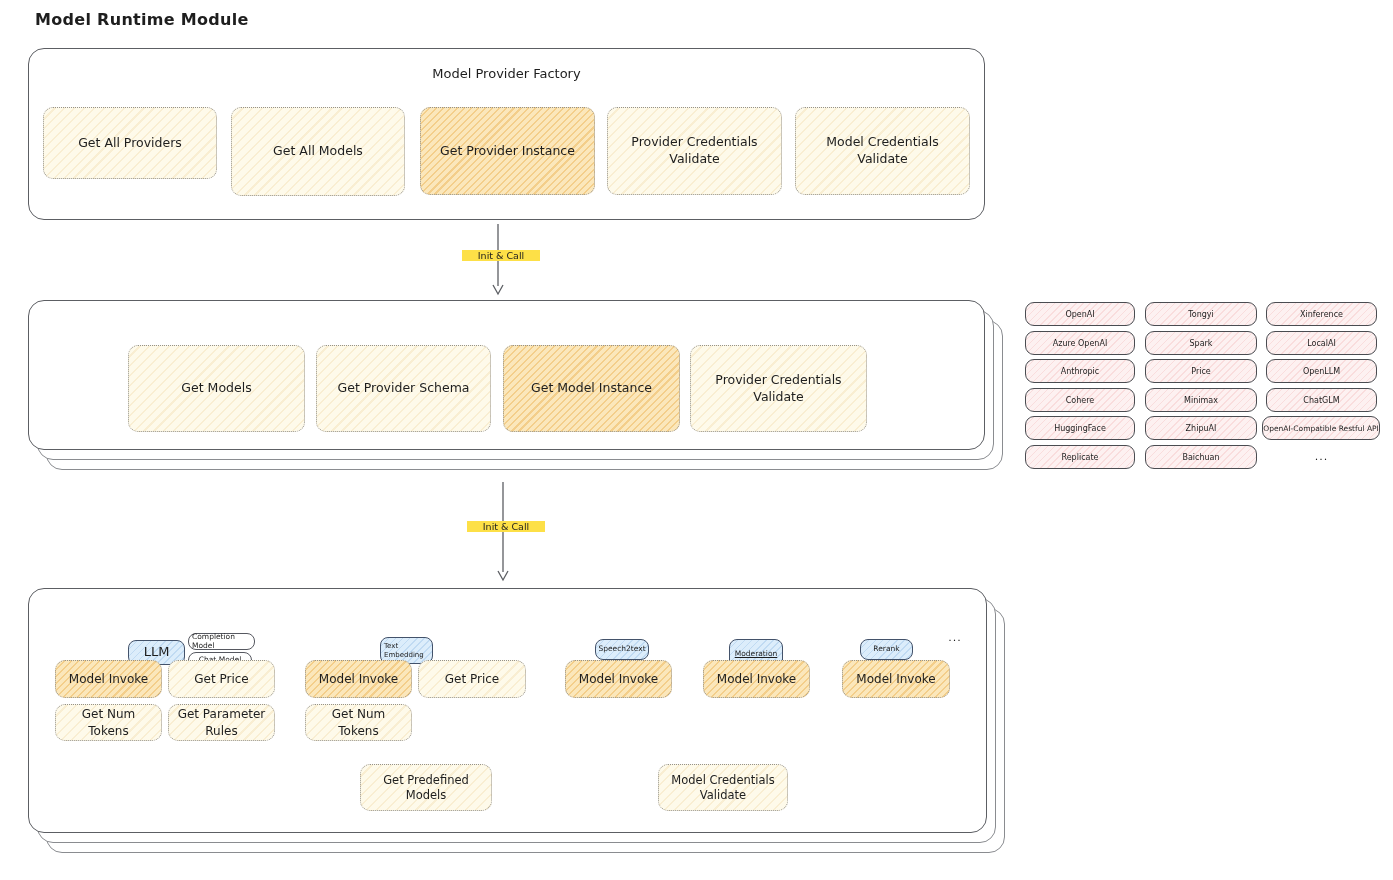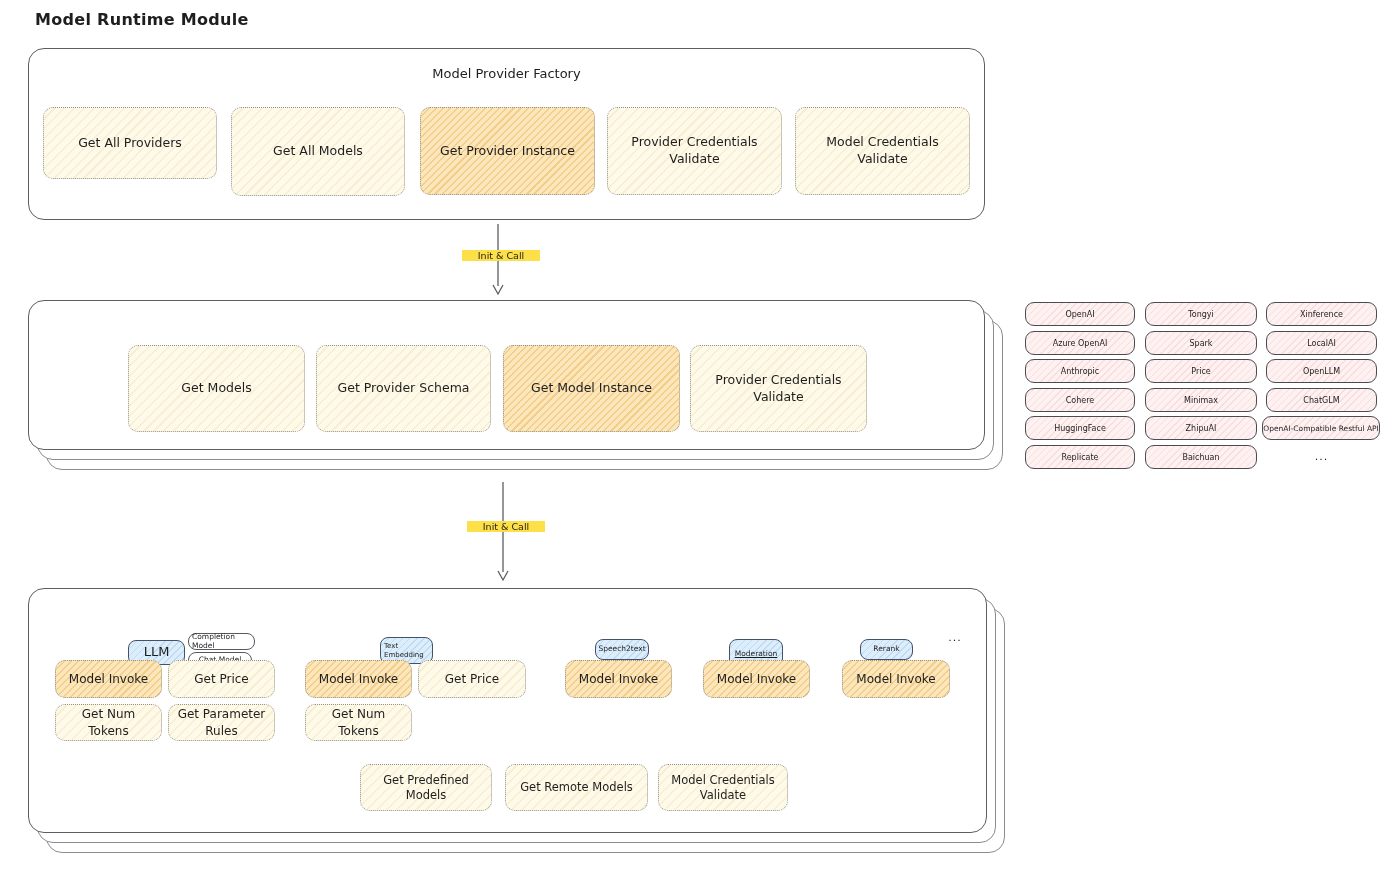--- a/index.html
+++ b/index.html
@@ -145,16 +145,15 @@
   <div class="btn sm" style="left:418px; top:660px; width:108px; height:38px;">Get Price</div>
   <div class="btn hl sm" style="left:565px; top:660px; width:107px; height:38px;">Model Invoke</div>
   <div class="btn hl sm" style="left:703px; top:660px; width:107px; height:38px;">Model Invoke</div>
   <div class="btn hl sm" style="left:842px; top:660px; width:108px; height:38px;">Model Invoke</div>
 
   <div class="btn sm" style="left:55px;  top:704px; width:107px; height:37px;">Get Num Tokens</div>
   <div class="btn sm" style="left:168px; top:704px; width:107px; height:37px;">Get Parameter Rules</div>
   <div class="btn sm" style="left:305px; top:704px; width:107px; height:37px;">Get Num Tokens</div>
 
   <div class="btn xs" style="left:360px; top:764px; width:132px; height:47px;">Get Predefined Models</div>
-  <div class="btn xs" style="left:505px; top:764px; width:143px; height:47px;">Get Remote Models</div>
   <div class="btn xs" style="left:658px; top:764px; width:130px; height:47px;">Model Credentials Validate</div>
 
 </div>
 
 </body></html>

